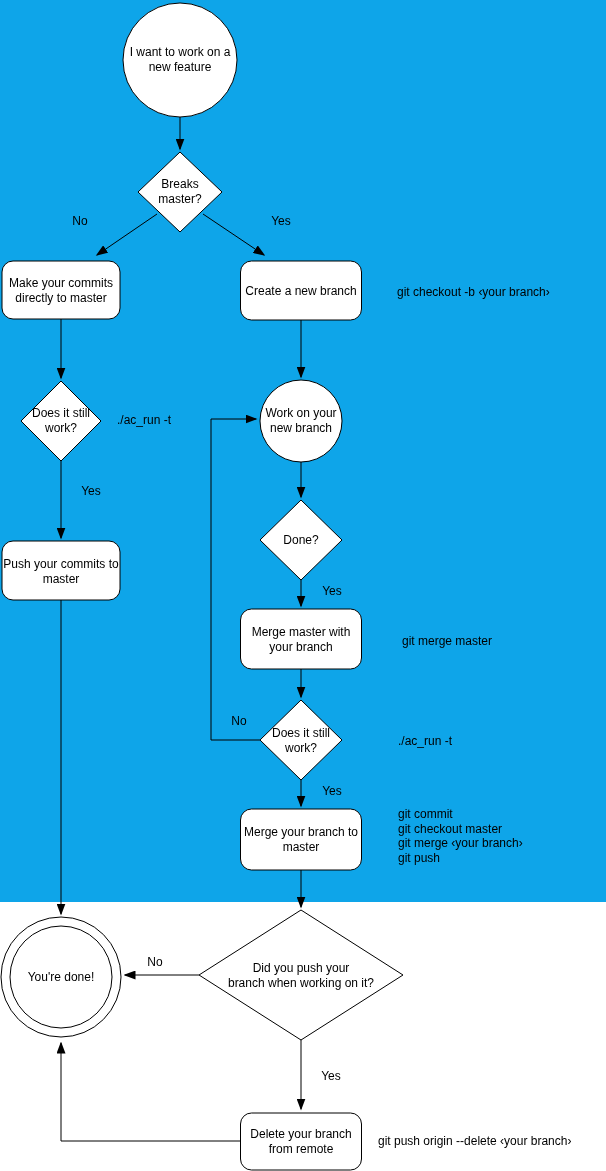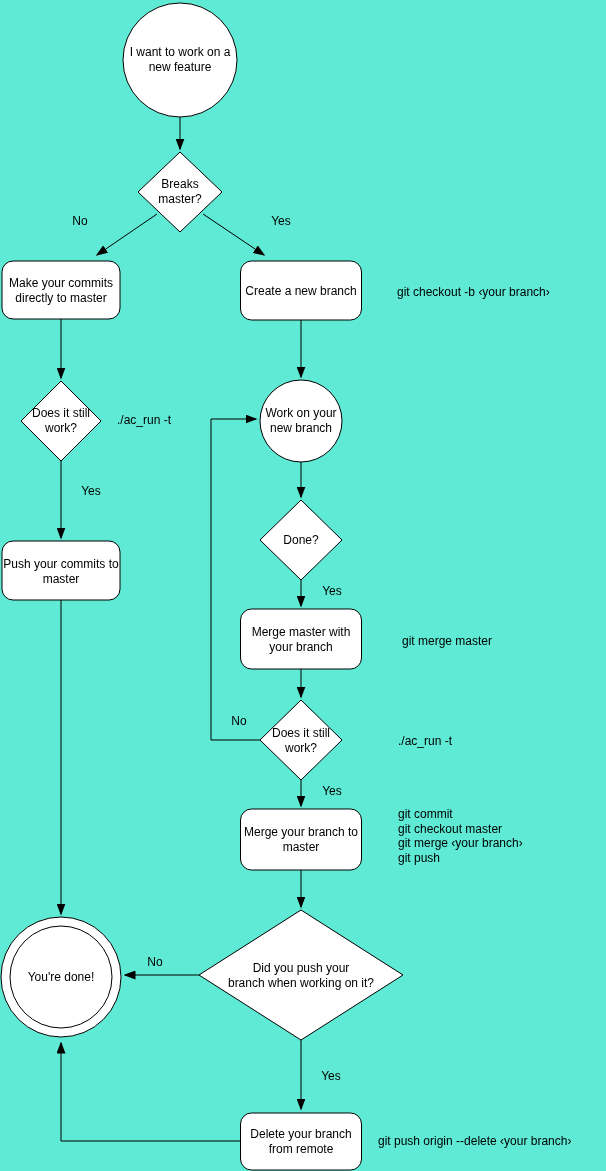--- a/index.html
+++ b/index.html
@@ -6,22 +6,22 @@
     margin: 0;
     padding: 0;
     background: #ffffff;
     width: 606px;
     height: 1171px;
     overflow: hidden;
   }
   .canvas {
     position: relative;
     width: 606px;
-    height: 1171px;
-    background: #5eead4;
+    height: 902px;
+    background: #0ea5e9;
   }
   .shape {
     fill: #ffffff;
     stroke: #000000;
     stroke-width: 1;
   }
   .edge {
     fill: none;
     stroke: #000000;
     stroke-width: 1;

